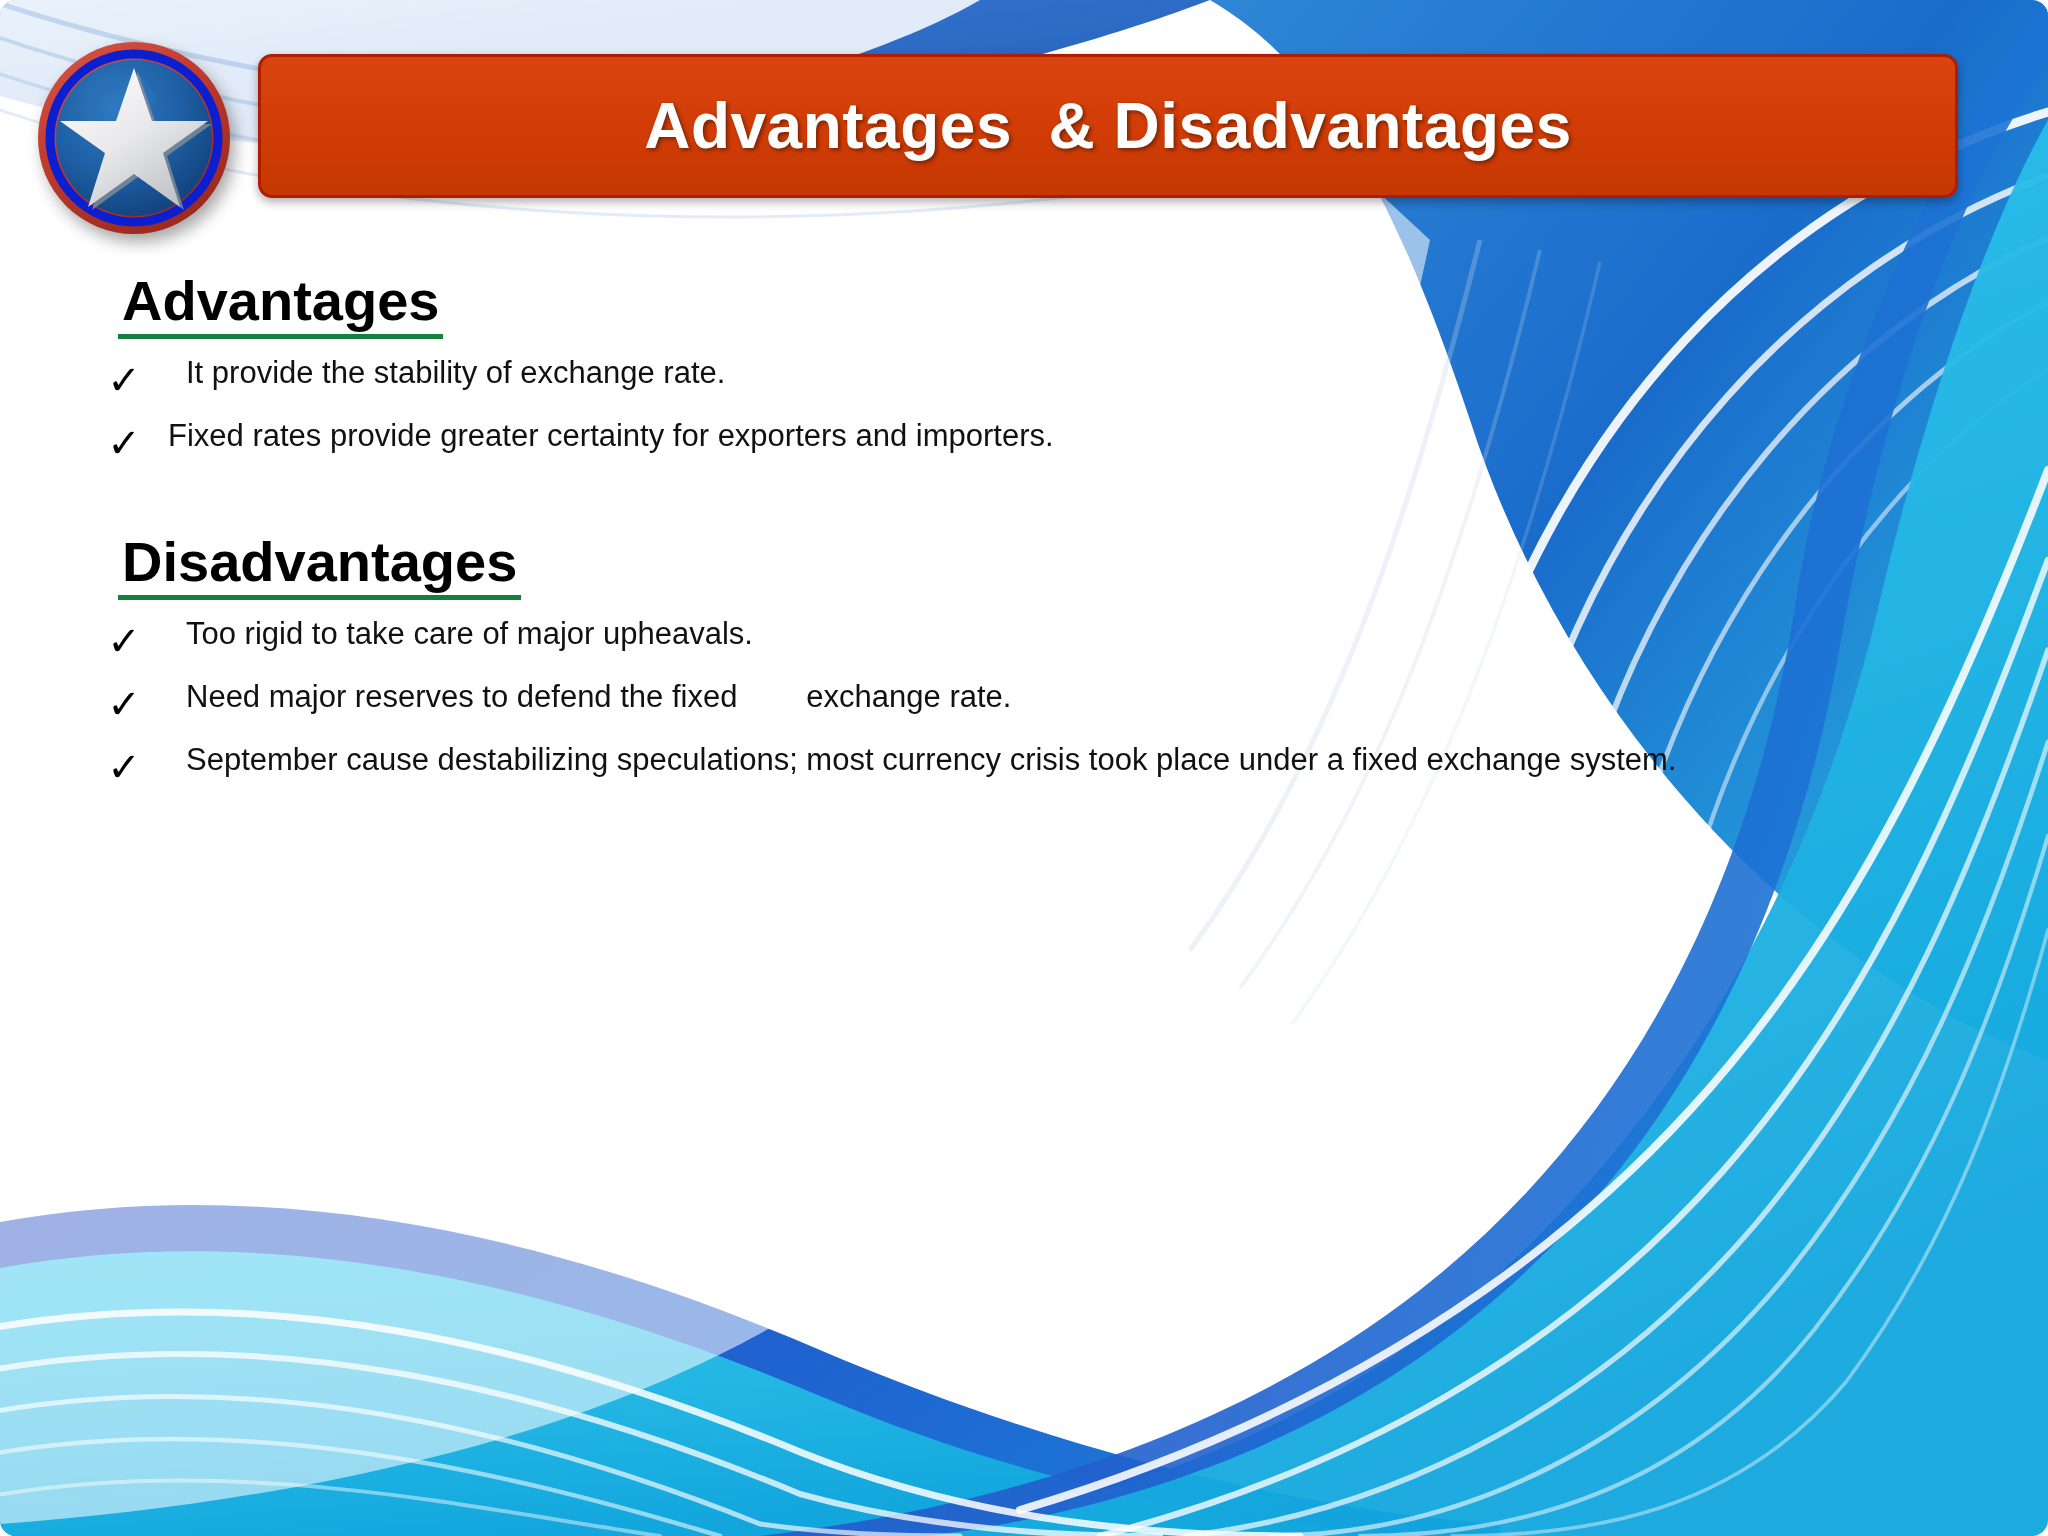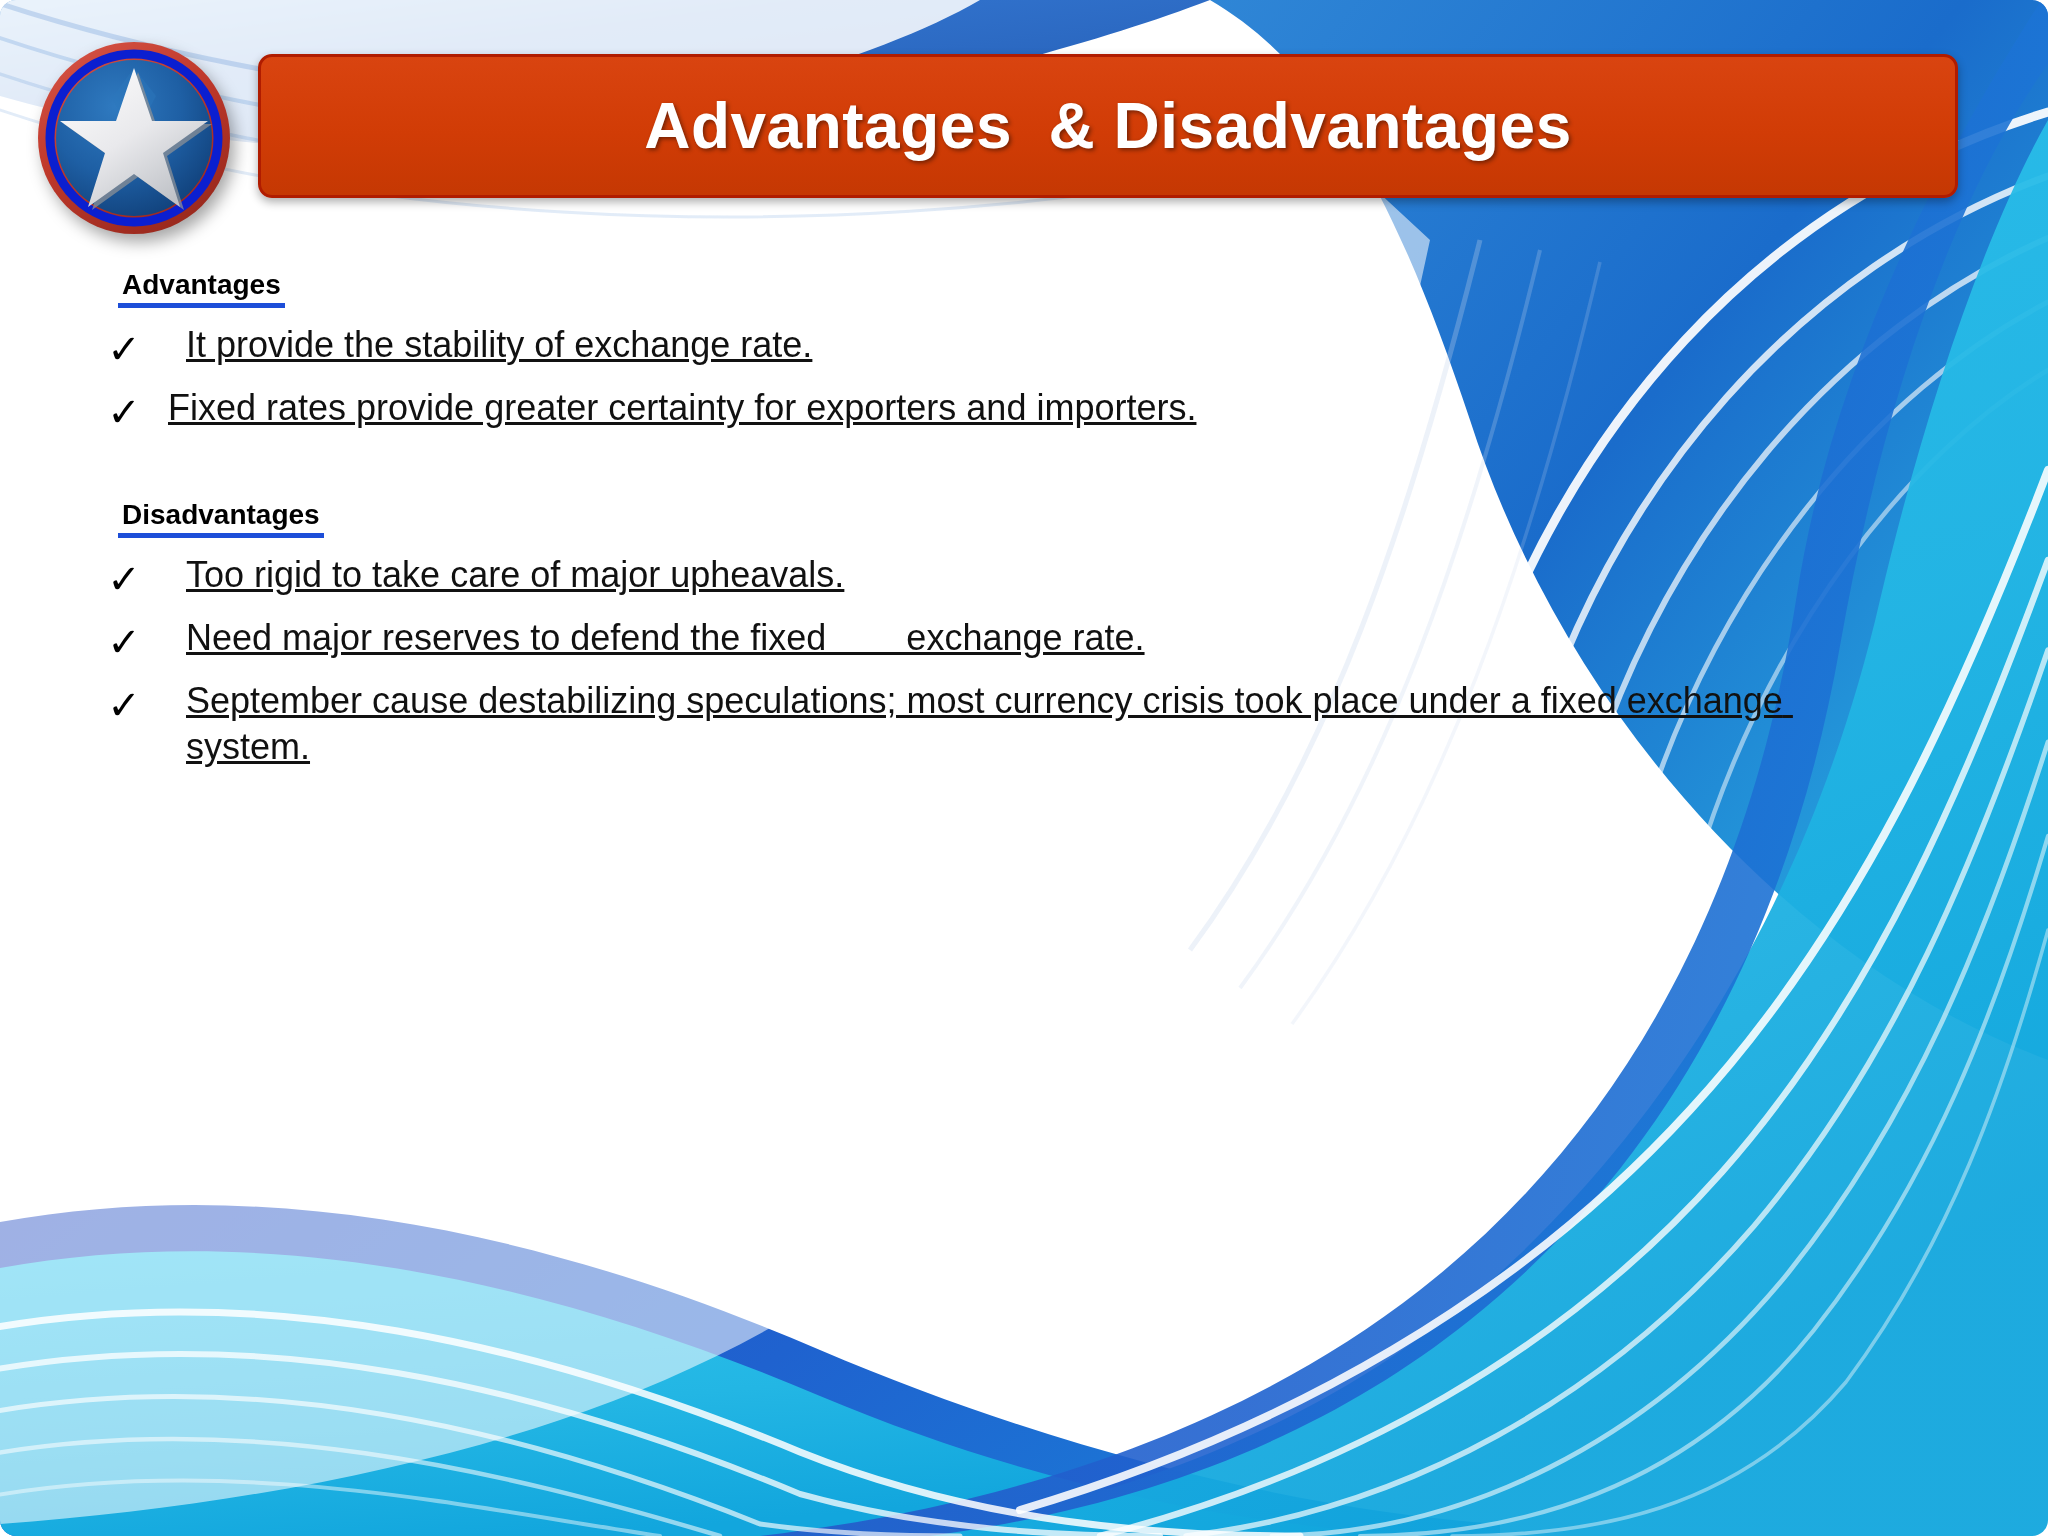--- a/index.html
+++ b/index.html
@@ -56,25 +56,25 @@
   #content {
     position:absolute;
     left:96px; top:270px;
     width:1760px;
     z-index:20;
   }
 
   .section { margin-bottom:6px; }
 
   .section-heading {
-    font-size:28px;
+    font-size:56px;
     font-weight:bold;
     color:#000000;
     display:inline-block;
-    border-bottom:5px solid #1d4ed8;
+    border-bottom:5px solid #15803d;
     padding:0 4px 2px 4px;
     margin-left:22px;
     line-height:1.1;
   }
 
   .bullet-list { list-style:none; margin-top:14px; }
 
   .bullet-row {
     display:flex;
     align-items:flex-start;
@@ -83,26 +83,25 @@
   .bullet-mark {
     width:56px;
     flex:0 0 56px;
     font-size:40px;
     line-height:1.28;
     color:#000;
     text-align:center;
     padding-top:2px;
   }
   .bullet-text {
-    font-size:36px;
+    font-size:31px;
     line-height:1.28;
     color:#111111;
     white-space:pre-wrap;
     max-width:1640px;
-    text-decoration:underline;
   }
   .indent-a  { margin-left:34px; }
   .indent-b  { margin-left:16px;  }
 
   .gap-section { height:52px; }
 </style>
 </head>
 <body>
 
 <div id="slide">

